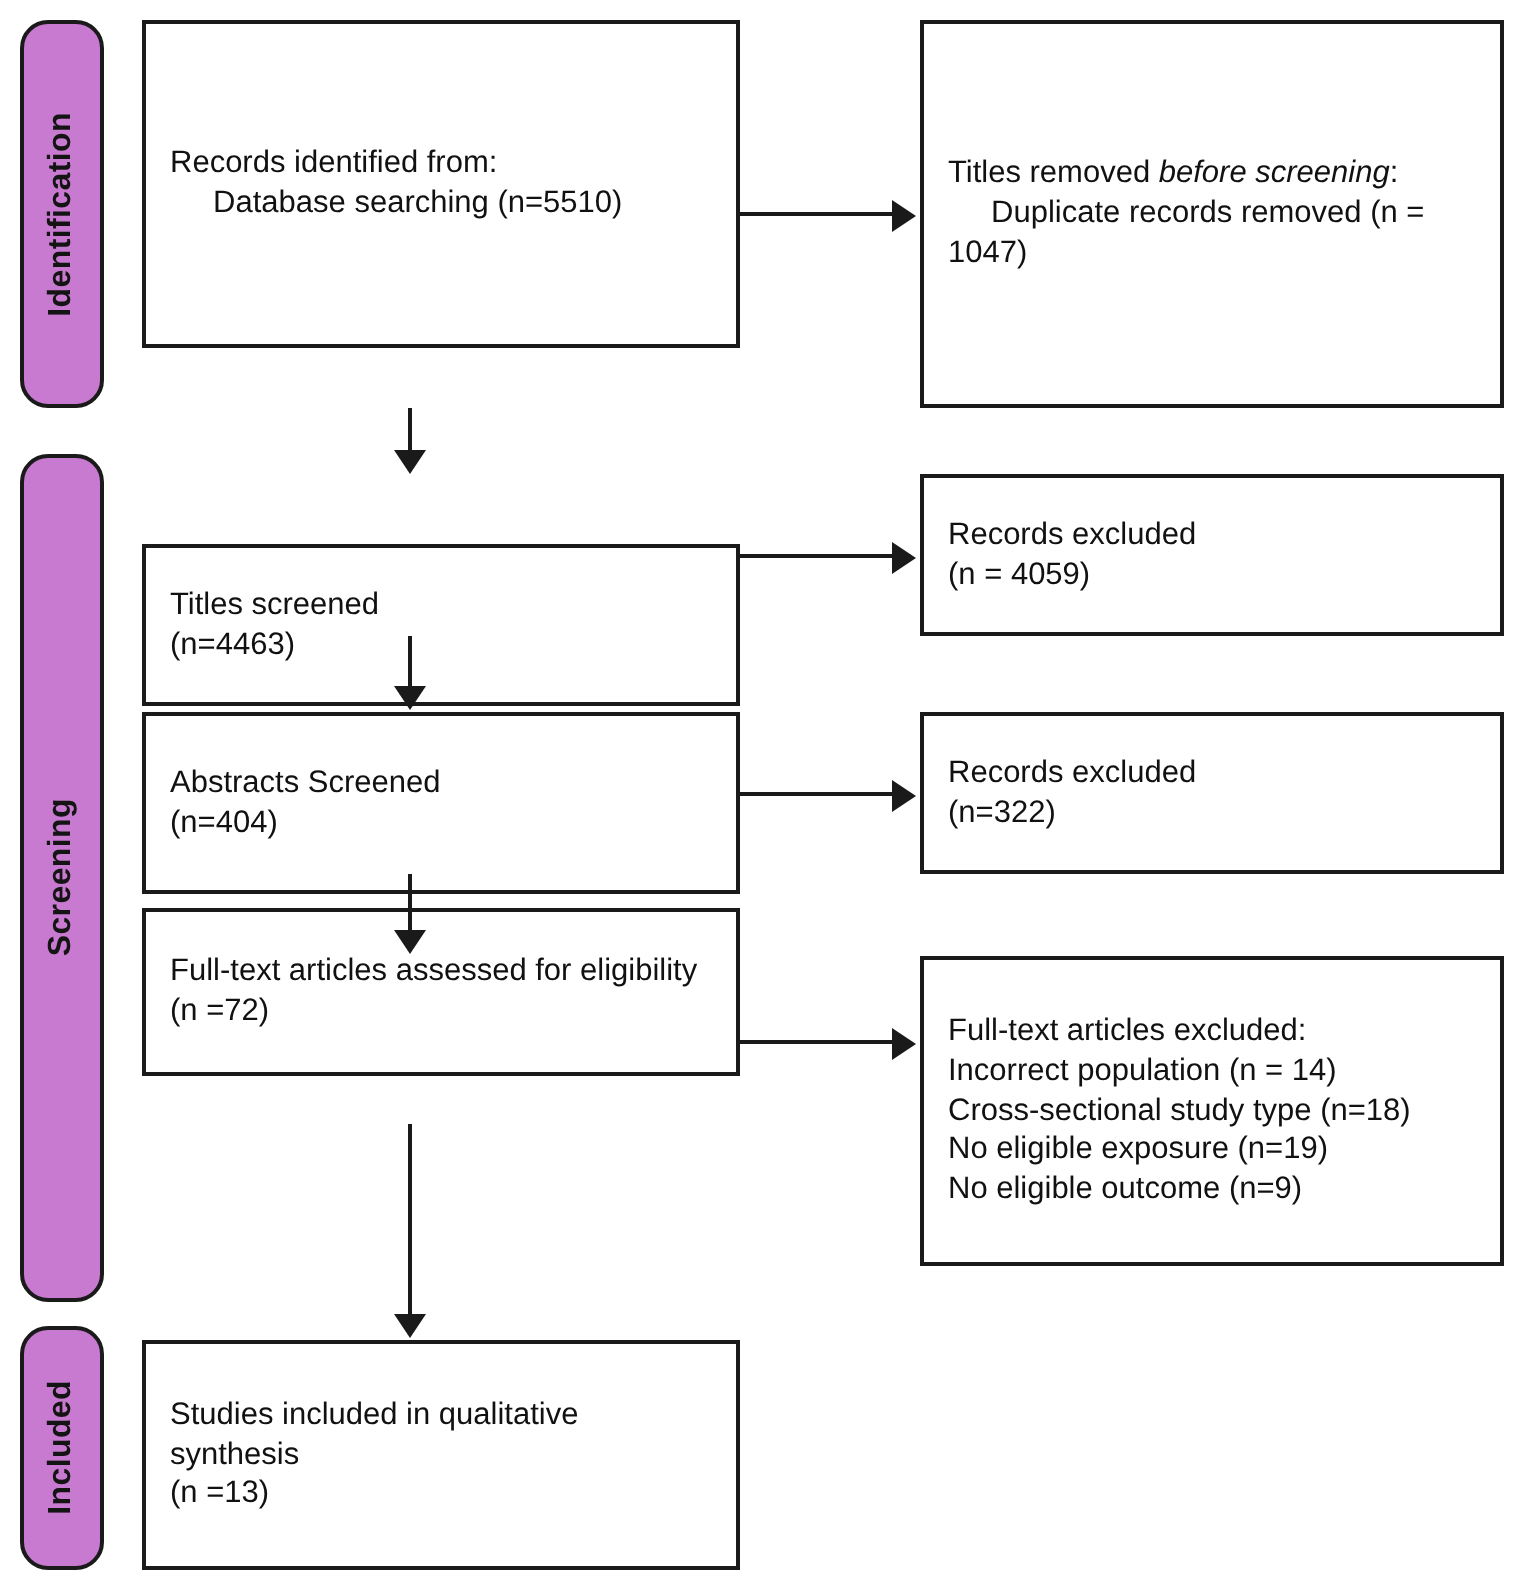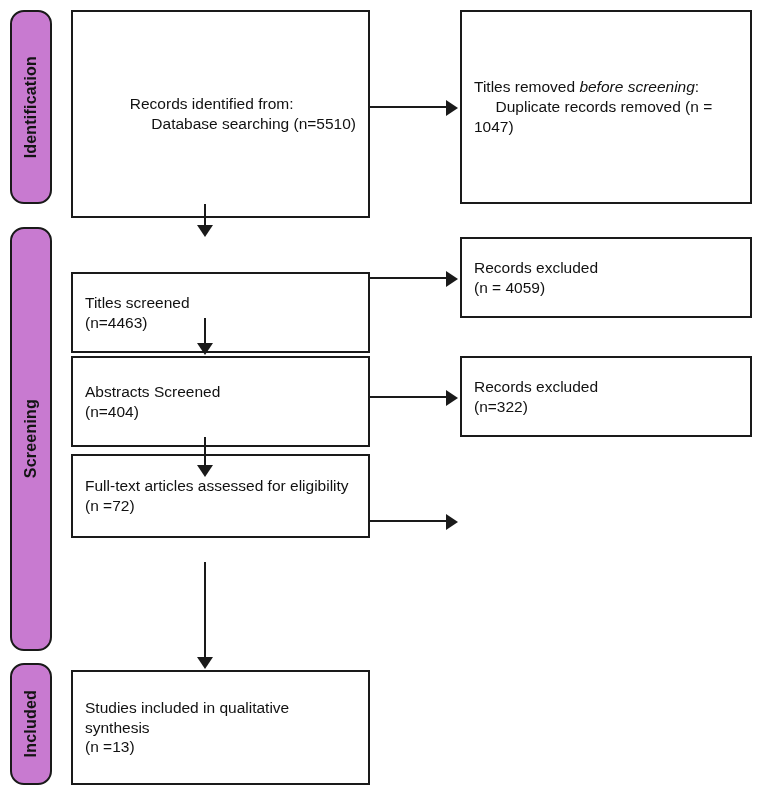--- a/index.html
+++ b/index.html
@@ -64,21 +64,21 @@
   }
   .node-text em {
     font-style: italic;
   }
 
   
   .col-left  { left: 71px;  width: 299px; }
   
   .col-right { left: 460px; width: 292px; }
 
-  #box-identified     { top: 10px;  height: 208px; justify-content: flex-end; }
+  #box-identified     { top: 10px;  height: 164px; }
   #box-titles         { top: 237px; height: 81px; margin-top: 35px;  }
   #box-abstracts      { top: 356px; height: 91px;  }
   #box-fulltext       { top: 454px; height: 84px;  }
   #box-included       { top: 670px; height: 115px; }
 
   #box-removed        { top: 10px;  height: 194px; }
   #box-excluded-titles{ top: 237px; height: 81px;  }
   #box-excluded-abs   { top: 356px; height: 81px;  }
   #box-excluded-full  { top: 478px; height: 155px; }
 
@@ -185,20 +185,27 @@
   <div class="node-box col-right" id="box-excluded-titles">
     <div class="node-text">Records excluded
 (n = 4059)</div>
   </div>
 
   <div class="node-box col-right" id="box-excluded-abs">
     <div class="node-text">Records excluded
 (n=322)</div>
   </div>
 
+  <div class="node-box col-right" id="box-excluded-full">
+    <div class="node-text">Full-text articles excluded:
+Incorrect population (n = 14)
+Cross-sectional study type (n=18)
+No eligible exposure (n=19)
+No eligible outcome (n=9)</div>
+  </div>
 
   <div class="connector vline" id="v1"></div>
   <div class="connector arrow-down" id="a1"></div>
 
   <div class="connector vline" id="v2"></div>
   <div class="connector arrow-down" id="a2"></div>
 
   <div class="connector vline" id="v3"></div>
   <div class="connector arrow-down" id="a3"></div>
 

